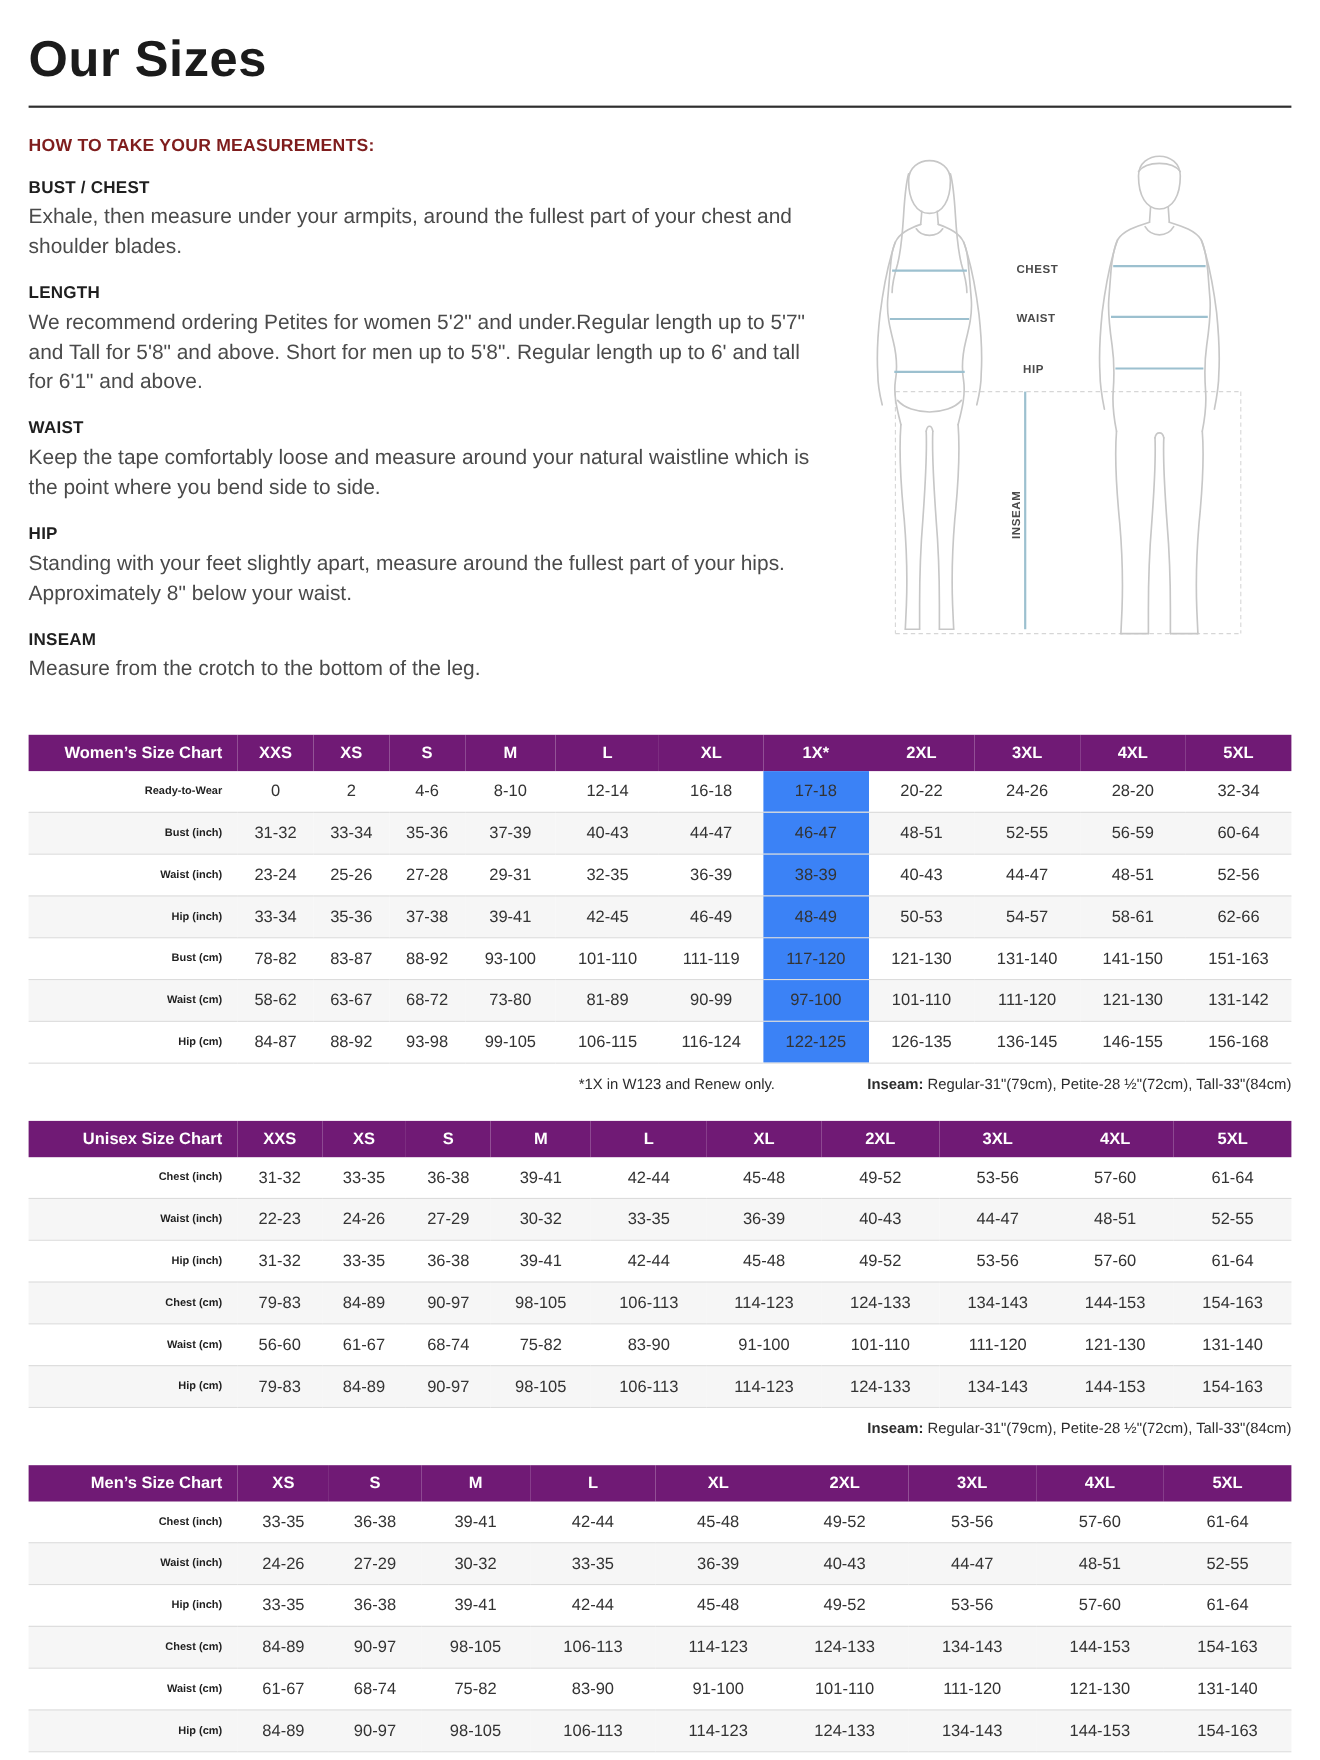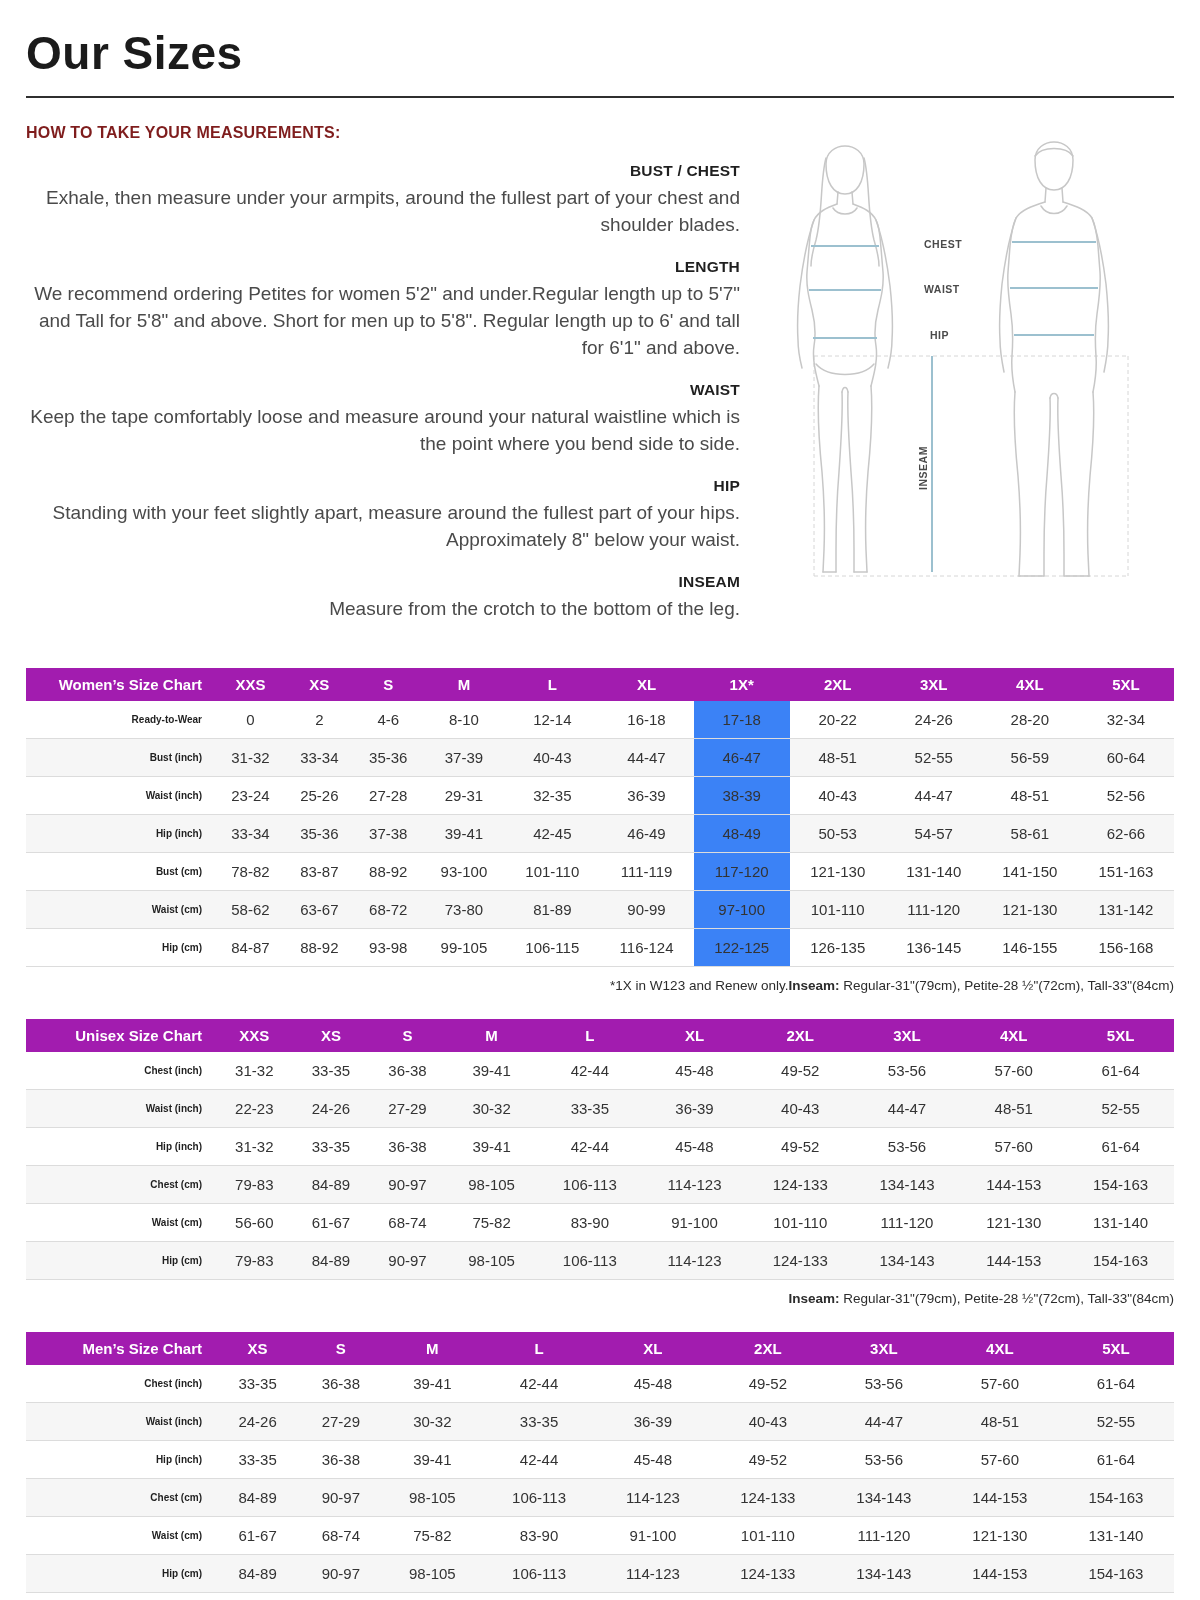--- a/index.html
+++ b/index.html
@@ -12,44 +12,44 @@
   .page { padding:26px 26px 34px; }
   h1 {
     font-size:46px; font-weight:800; color:#1b1b1b;
     letter-spacing:.5px; margin-bottom:16px;
   }
   .title-rule { border:none; border-top:2px solid #2f2f2f; margin-bottom:24px; }
 
   .top { display:flex; align-items:flex-start; }
   .copy { flex:1 1 auto; max-width:740px; padding-right:26px; }
   .copy h2 { font-size:16px; font-weight:700; color:#7f1d1d; margin:2px 0 20px; letter-spacing:.2px; }
-  .section { margin-bottom:19px;text-align:right; }
+  .section { margin-bottom:19px; }
   .section h3 { font-size:15.5px; font-weight:700; color:#1f1f1f; margin-bottom:5px; letter-spacing:.2px; }
   .section p { font-size:19px; line-height:1.42; color:#4a4a4a; }
 
   .figure { flex:0 0 auto; width:392px; padding-top:6px; }
   .figure svg text { font-family:"Liberation Sans","DejaVu Sans",sans-serif; }
 
   table { width:100%; border-collapse:collapse; margin-top:26px; }
   thead th {
-    background:#a21caf; color:#fff; font-size:15px; font-weight:700;
+    background:#701a75; color:#fff; font-size:15px; font-weight:700;
     padding:8px 3px; text-align:center;
   }
   thead th.corner { width:190px; text-align:right; padding-right:14px; }
   tbody th {
     text-align:right; padding:10px 14px 10px 4px;
     font-size:10px; font-weight:700; color:#1f1f1f; white-space:nowrap;
   }
   tbody td { text-align:center; padding:10px 2px; font-size:15px; color:#333; }
   tbody tr { border-bottom:1px solid #dcdcdc; }
   tbody tr:nth-child(even) { background:#f6f6f6; }
   tbody td.hl { background:#3b82f6; }
 
   .notes {
-    display:flex; justify-content:flex-end; 
+    display:flex; justify-content:flex-end; gap:84px;
     margin-top:11px; font-size:13.5px; color:#2c2c2c;
   }
   .notes b { font-weight:700; }
 </style>
 </head>
 <body>
 
 <div class="page">
 
   <h1>Our Sizes</h1>

